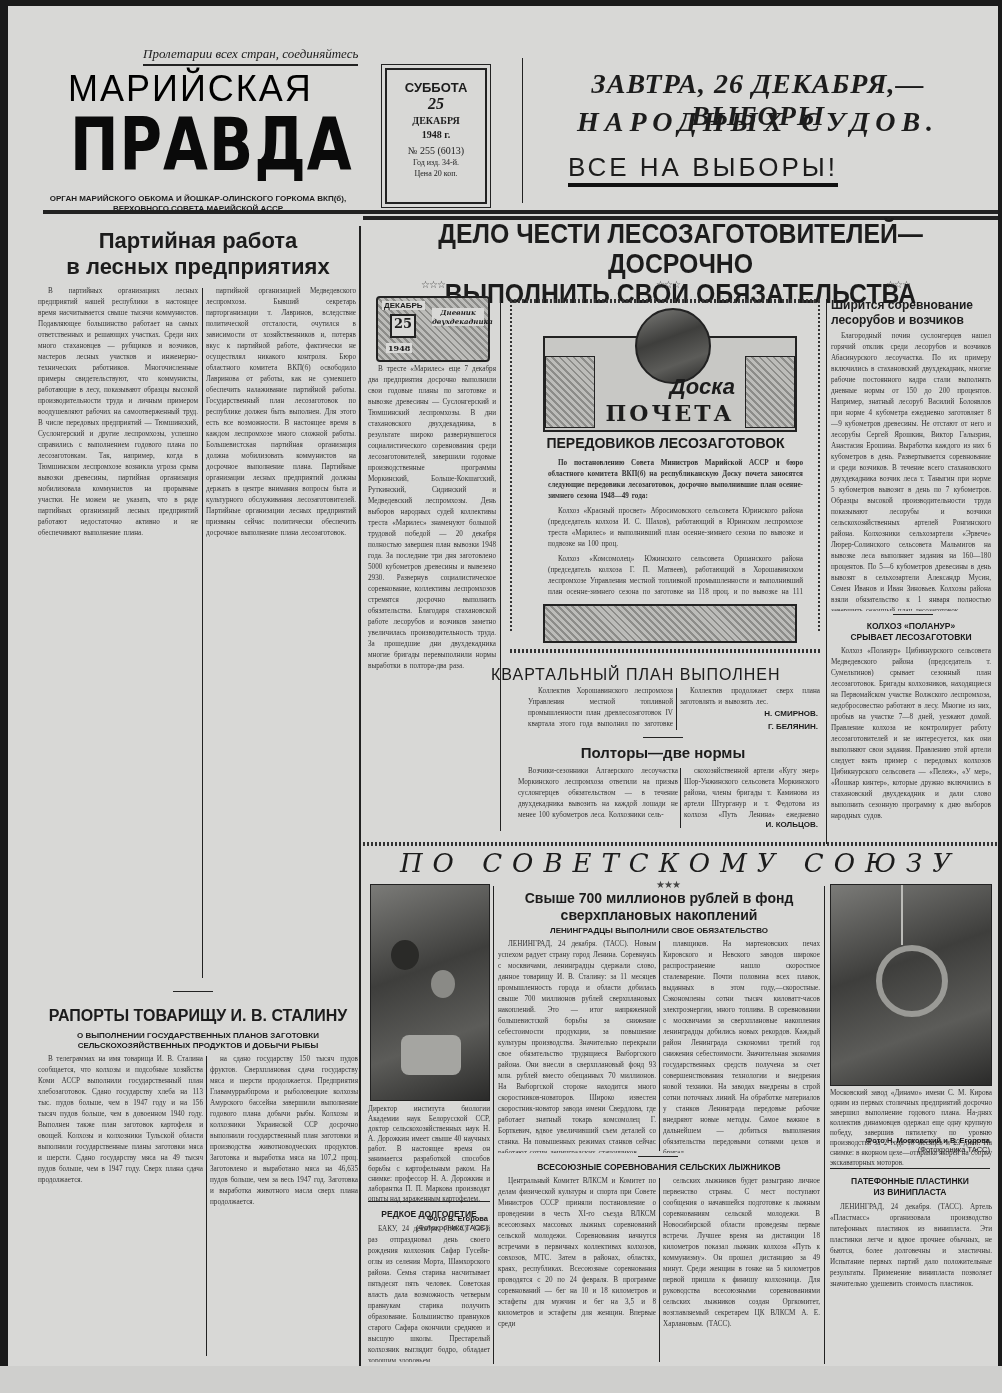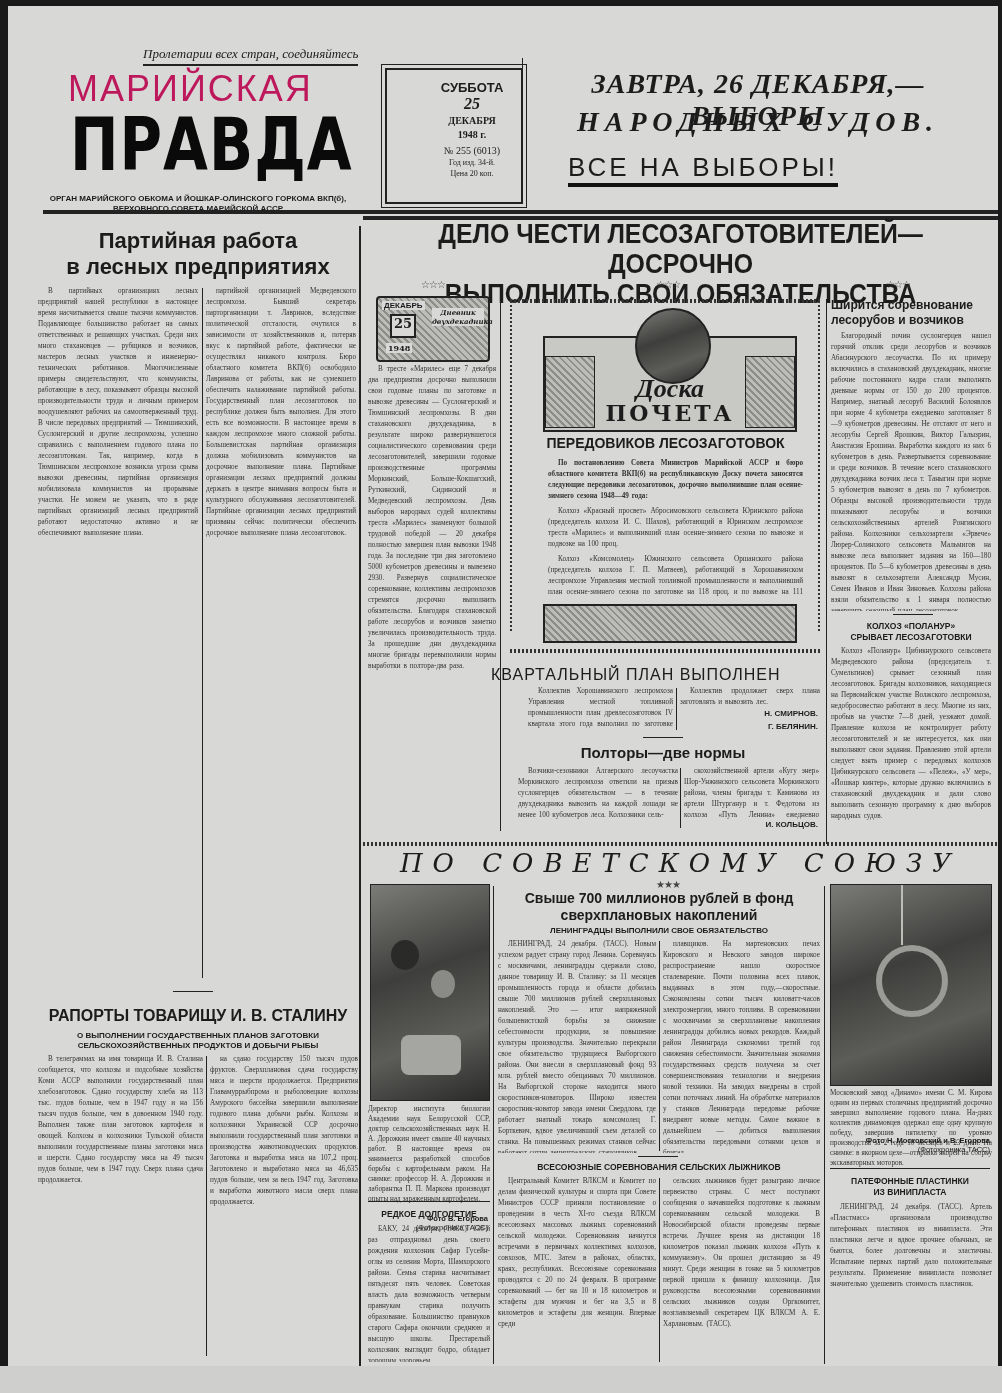--- a/index.html
+++ b/index.html
@@ -6,21 +6,21 @@
   body{width:1002px;height:1393px;background:#1a1a1a;font-family:"DejaVu Serif",serif;overflow:hidden;position:relative;}
   .page{position:absolute;left:8px;top:6px;width:990px;height:1360px;background:#d8d8d6;color:#1c1c1c;overflow:hidden;}
   .bottom-strip{position:absolute;left:0;top:1366px;width:1002px;height:27px;background:#cfcfcd;}
   .abs{position:absolute;}
   .txt{font-family:"Liberation Serif",serif;font-size:7.2px;line-height:11px;color:#333;text-align:justify;overflow:hidden;word-spacing:1px;}
   .txt p{margin:0;text-indent:10px;}
   .vr{position:absolute;width:1px;background:#222;}
   .hr{position:absolute;height:2px;background:#222;}
   .wavy{position:absolute;height:4px;background-image:repeating-linear-gradient(90deg,#333 0 2px,transparent 2px 4px);}
   .mott{font-family:"Liberation Serif",serif;font-style:italic;font-size:13px;border-bottom:2px solid #222;padding-bottom:2px;}
-  .title1{font-family:"Liberation Sans",sans-serif;font-size:36px;letter-spacing:2px;font-weight:normal;color:#be185d;}
+  .title1{font-family:"Liberation Sans",sans-serif;font-size:36px;letter-spacing:2px;font-weight:normal;color:#000000;}
   .title2{font-family:"DejaVu Sans",sans-serif;font-size:58px;font-weight:bold;letter-spacing:1px;color:#0a0a0a;transform:scaleY(1.25);transform-origin:top left;}
   .organ{font-family:"Liberation Sans",sans-serif;font-weight:bold;font-size:8px;text-align:center;line-height:10px;}
   .datebox{border:2px solid #222;outline:1px solid #222;outline-offset:3px;text-align:center;font-family:"Liberation Serif",serif;}
   .elect{font-family:"Liberation Serif",serif;font-style:italic;font-weight:bold;font-size:28px;text-align:center;letter-spacing:1px;}
   .vse{font-family:"Liberation Sans",sans-serif;font-size:26px;letter-spacing:3px;border-bottom:4px solid #111;}
   .h-big{font-family:"Liberation Sans",sans-serif;font-weight:bold;font-size:27px;text-align:center;line-height:30px;transform:scaleX(0.92);}
   .h-med{font-family:"Liberation Sans",sans-serif;font-weight:bold;font-size:22px;text-align:center;line-height:26px;}
   .h-small{font-family:"Liberation Sans",sans-serif;font-weight:bold;font-size:13px;text-align:center;line-height:15px;}
   .h-sub{font-family:"Liberation Sans",sans-serif;font-weight:bold;font-size:8px;text-align:center;line-height:10px;}
   .stars{font-size:10px;text-align:center;color:#444;letter-spacing:-1px;}
@@ -35,21 +35,21 @@
 <div class="page">
 
   <div class="abs mott" style="left:135px;top:40px;">Пролетарии всех стран, соединяйтесь</div>
   <div class="abs title1" style="left:60px;top:62px;">МАРИЙСКАЯ</div>
   <div class="abs title2" style="left:62px;top:96px;">ПРАВДА</div>
   <div class="abs organ" style="left:40px;top:188px;width:300px;">
     <div>ОРГАН МАРИЙСКОГО ОБКОМА И ЙОШКАР-ОЛИНСКОГО ГОРКОМА ВКП(б),</div>
     <div>ВЕРХОВНОГО СОВЕТА МАРИЙСКОЙ АССР</div>
   </div>
 
-  <div class="abs datebox" style="left:377px;top:62px;width:98px;height:132px;padding-left:36px;">
+  <div class="abs datebox" style="left:377px;top:62px;width:98px;height:132px;">
     <div style="font-family:'Liberation Sans',sans-serif;font-weight:bold;font-size:13px;margin-top:10px;">СУББОТА</div>
     <div style="font-style:italic;font-weight:bold;font-size:16px;">25</div>
     <div style="font-weight:bold;font-size:10px;margin-top:2px;">ДЕКАБРЯ</div>
     <div style="font-weight:bold;font-size:10px;margin-top:3px;">1948 г.</div>
     <div style="font-size:10px;margin-top:5px;">№ 255 (6013)</div>
     <div style="font-size:8px;margin-top:2px;">Год изд. 34-й.</div>
     <div style="font-size:8px;margin-top:2px;">Цена 20 коп.</div>
   </div>
 
   <div class="vr" style="left:514px;top:52px;height:145px;"></div>
@@ -108,21 +108,21 @@
     </div>
   <div class="vr" style="left:492px;top:295px;height:530px;"></div>
 
   <div class="wavy" style="left:502px;top:293px;width:310px;"></div>
   <div class="abs" style="left:502px;top:295px;width:2px;height:330px;border-left:2px dotted #333;"></div>
   <div class="abs" style="left:810px;top:295px;width:2px;height:330px;border-left:2px dotted #333;"></div>
   <div class="abs" style="left:535px;top:330px;width:250px;height:92px;border:2px solid #222;background:#c8c8c5;">
     <div class="ill" style="position:absolute;left:0;top:18px;width:48px;height:70px;border:1px solid #222;"></div>
     <div class="ill" style="position:absolute;right:0;top:18px;width:48px;height:70px;border:1px solid #222;"></div>
     <div class="photo" style="position:absolute;left:90px;top:-30px;width:72px;height:72px;border-radius:50%;border:2px solid #222;"></div>
-    <div style="position:absolute;left:60px;top:36px;width:130px;text-align:center;font-family:Liberation Serif, serif;font-style:italic;font-weight:bold;font-size:26px;">Доска</div>
+    <div style="position:absolute;left:60px;top:36px;width:130px;text-align:right;font-family:Liberation Sans, sans-serif;font-style:italic;font-weight:bold;font-size:22px;">Доска</div>
     <div style="position:absolute;left:50px;top:62px;width:150px;text-align:center;font-family:'DejaVu Serif',serif;font-weight:bold;font-size:22px;letter-spacing:3px;">ПОЧЕТА</div>
   </div>
   <div class="abs h-small" style="left:505px;top:430px;width:305px;font-size:14px;">ПЕРЕДОВИКОВ ЛЕСОЗАГОТОВОК</div>
   <div class="abs txt" style="left:540px;top:452px;width:255px;height:46px;font-weight:bold;">
       <p>По постановлению Совета Министров Марийской АССР и бюро областного комитета ВКП(б) на республиканскую Доску почета заносятся следующие передовики лесозаготовок, досрочно выполнившие план осенне-зимнего сезона 1948—49 года:</p>
     </div>
   <div class="abs txt" style="left:540px;top:500px;width:255px;height:46px;">
       <p>Колхоз «Красный просвет» Абросимовского сельсовета Юринского района (председатель колхоза И. С. Шахов), работающий в Юринском леспромхозе треста «Марилес» и выполнивший план осенне-зимнего сезона по вывозке и подвозке на 100 проц.</p>
     </div>
   <div class="abs txt" style="left:540px;top:548px;width:255px;height:46px;">

